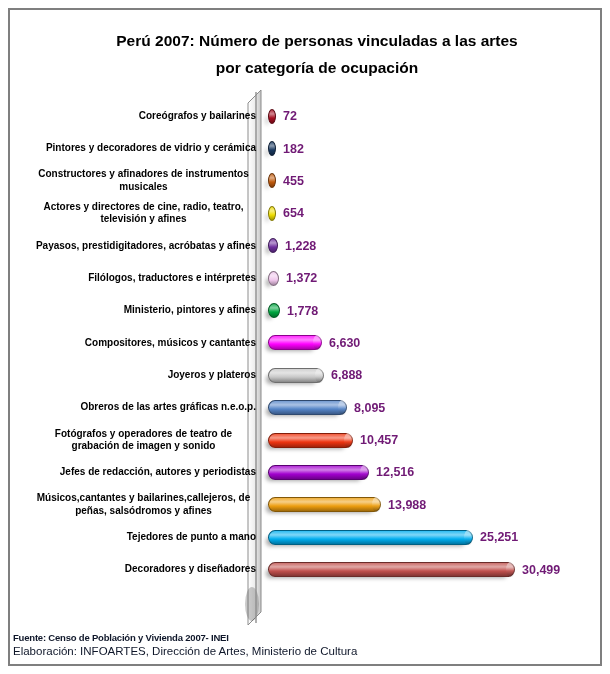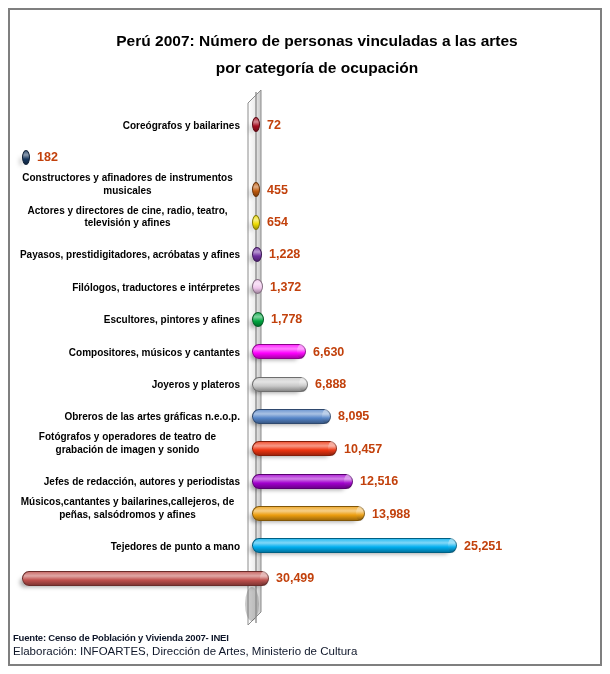--- a/index.html
+++ b/index.html
@@ -9,38 +9,38 @@
     -webkit-font-smoothing:antialiased;
   }
   .page{position:relative;width:610px;height:674px;background:#fff;overflow:hidden;}
   .frame{position:absolute;left:8px;top:8px;right:8px;bottom:8px;border:2px solid #7f7f7f;pointer-events:none;}
   .title{
     position:absolute;top:27px;left:12px;width:100%;text-align:center;
     font-weight:bold;font-size:15.5px;line-height:27px;color:#000;
   }
   svg.wall{position:absolute;left:0;top:0;pointer-events:none;}
   .rows{position:absolute;left:10px;top:88px;width:592px;display:flex;flex-direction:column;padding-top:12px;}
-  .row{flex:0 0 32.4px;display:flex;align-items:flex-end;}
+  .row{flex:0 0 32.4px;display:flex;align-items:center;margin-left:16px;}
   .cat{width:230px;display:flex;justify-content:flex-end;align-items:center;}
   .cat span{
     display:inline-block;text-align:center;max-width:225px;
     font-weight:bold;font-size:10px;line-height:12.5px;color:#000;
   }
   .barwrap{display:flex;align-items:center;margin-left:12px;}
   .bar{
     position:relative;height:15px;box-sizing:border-box;
     border-radius:7px/50%;
   }
   .bar::after{
     content:"";position:absolute;right:-1px;top:-1px;bottom:-1px;width:9px;border-radius:50%;
     background:linear-gradient(180deg,rgba(255,255,255,.55),rgba(255,255,255,.06) 55%,rgba(0,0,0,.14));
   }
   .bar.tiny{border-radius:50%;}
   .bar.tiny::after{display:none;}
-  .val{margin-left:7px;font-weight:bold;font-size:12.5px;color:#c2410c;white-space:nowrap;}
+  .val{margin-left:7px;font-weight:bold;font-size:12.5px;color:#701a75;white-space:nowrap;}
   .footer{position:absolute;left:13px;top:631px;color:#0f172a;}
   .f1{font-size:9.5px;font-weight:bold;line-height:13px;letter-spacing:-0.2px;}
   .f2{font-size:11.5px;font-weight:normal;line-height:15px;}
 </style>
 </head>
 <body>
 
 <div class="page">
 
   <div class="title">
@@ -65,20 +65,23 @@
       <div class="row">
         <div class="cat">
           <span>Coreógrafos y bailarines</span>
         </div>
         <div class="barwrap">
           <div class="bar tiny" style="width: 8px; background: linear-gradient(rgb(181, 57, 72) 0%, rgb(210, 135, 144) 30%, rgb(165, 14, 32) 62%, rgb(112, 10, 22) 100%); border: 1px solid rgb(91, 8, 18); box-shadow: rgba(0, 0, 0, 0.35) -5px 4px 4px -3px;"></div>
           <div class="val">72</div>
         </div>
       </div>
       <div class="row">
+        <div class="cat">
+          <span>Pintores y decoradores de vidrio y cerámica</span>
+        </div>
         <div class="barwrap">
           <div class="bar tiny" style="width: 8px; background: linear-gradient(rgb(65, 91, 123) 0%, rgb(139, 155, 175) 30%, rgb(23, 55, 94) 62%, rgb(16, 37, 64) 100%); border: 1px solid rgb(13, 30, 52); box-shadow: rgba(0, 0, 0, 0.35) -5px 4px 4px -3px;"></div>
           <div class="val">182</div>
         </div>
       </div>
       <div class="row">
         <div class="cat">
           <span>Constructores y afinadores de instrumentos musicales</span>
         </div>
         <div class="barwrap">
@@ -108,21 +111,21 @@
         <div class="cat">
           <span>Filólogos, traductores e intérpretes</span>
         </div>
         <div class="barwrap">
           <div class="bar tiny" style="width: 11px; background: linear-gradient(rgb(243, 208, 239) 0%, rgb(248, 227, 246) 30%, rgb(240, 198, 236) 62%, rgb(163, 135, 160) 100%); border: 1px solid rgb(132, 109, 130); box-shadow: rgba(0, 0, 0, 0.35) -5px 4px 4px -3px;"></div>
           <div class="val">1,372</div>
         </div>
       </div>
       <div class="row">
         <div class="cat">
-          <span>Escultores, pintores y afines</span>
+          <span>Ministerio, pintores y afines</span>
         </div>
         <div class="barwrap">
           <div class="bar tiny" style="width: 12px; background: linear-gradient(rgb(46, 182, 98) 0%, rgb(128, 211, 160) 30%, rgb(0, 166, 64) 62%, rgb(0, 113, 44) 100%); border: 1px solid rgb(0, 91, 35); box-shadow: rgba(0, 0, 0, 0.35) -5px 4px 4px -3px;"></div>
           <div class="val">1,778</div>
         </div>
       </div>
       <div class="row">
         <div class="cat">
           <span>Compositores, músicos y cantantes</span>
         </div>
@@ -179,20 +182,23 @@
       <div class="row">
         <div class="cat">
           <span>Tejedores de punto a mano</span>
         </div>
         <div class="barwrap">
           <div class="bar" style="width: 205px; background: linear-gradient(rgb(46, 189, 242) 0%, rgb(128, 215, 247) 30%, rgb(0, 174, 239) 62%, rgb(0, 118, 163) 100%); border: 1px solid rgb(0, 96, 131); box-shadow: rgba(0, 0, 0, 0.35) -5px 4px 4px -3px;"></div>
           <div class="val">25,251</div>
         </div>
       </div>
       <div class="row">
+        <div class="cat">
+          <span>Decoradores y diseñadores</span>
+        </div>
         <div class="barwrap">
           <div class="bar" style="width: 247px; background: linear-gradient(rgb(203, 112, 109) 0%, rgb(224, 168, 166) 30%, rgb(192, 80, 77) 62%, rgb(131, 54, 52) 100%); border: 1px solid rgb(106, 44, 42); box-shadow: rgba(0, 0, 0, 0.35) -5px 4px 4px -3px;"></div>
           <div class="val">30,499</div>
         </div>
       </div>
     </div>
 
   <div class="footer">
     <div class="f1">Fuente: Censo de Población y Vivienda 2007- INEI</div>
     <div class="f2">Elaboración: INFOARTES, Dirección de Artes, Ministerio de Cultura</div>

